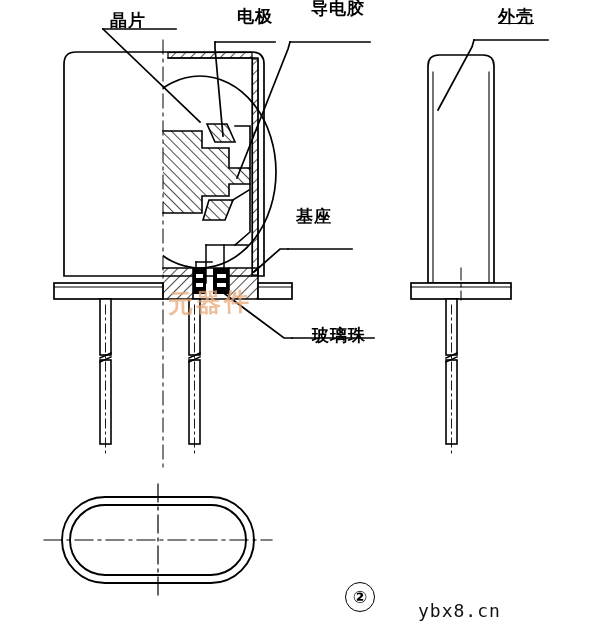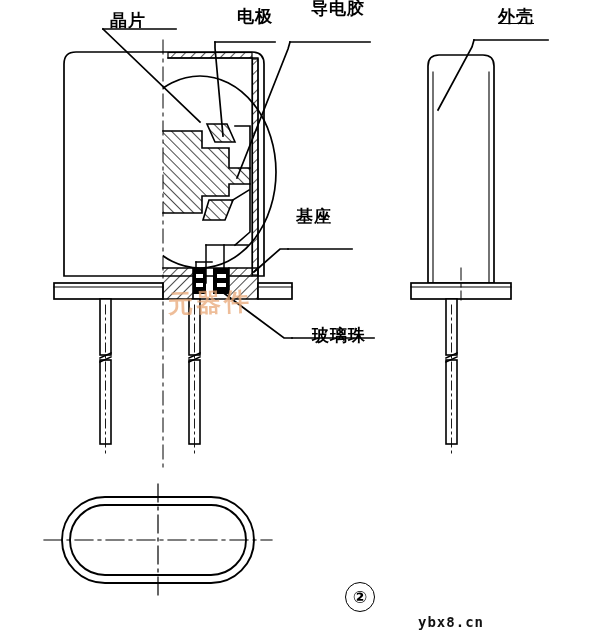--- a/index.html
+++ b/index.html
@@ -22,23 +22,23 @@
   #lbl-base{left:296px;top:208px;}
   #lbl-glassbead{left:312px;top:303px;margin-top:24px;}
   #fignum{
     position:absolute;left:345px;top:582px;
     width:28px;height:28px;border:1.6px solid #000;border-radius:50%;
     font-size:17px;font-weight:700;
     display:flex;align-items:center;justify-content:center;
     font-family:"DejaVu Sans","Liberation Sans",sans-serif;
   }
   #watermark-site{
-    position:absolute;left:418px;top:614px;
+    position:absolute;left:418px;top:600px;
     font-family:"DejaVu Sans Mono","Liberation Mono",monospace;
-    font-size:14px;font-weight:700;letter-spacing:1px;color:#111;
+    font-size:18px;font-weight:400;letter-spacing:1px;color:#111;
   }
   #watermark-ghost{
     position:absolute;left:168px;top:286px;
     font-family:"DejaVu Sans","Liberation Sans",sans-serif;
     font-size:25px;font-weight:700;letter-spacing:3px;
     color:#e9a877;opacity:.75;transform:rotate(-2deg);
     pointer-events:none;user-select:none;
   }
 </style>
 </head>

